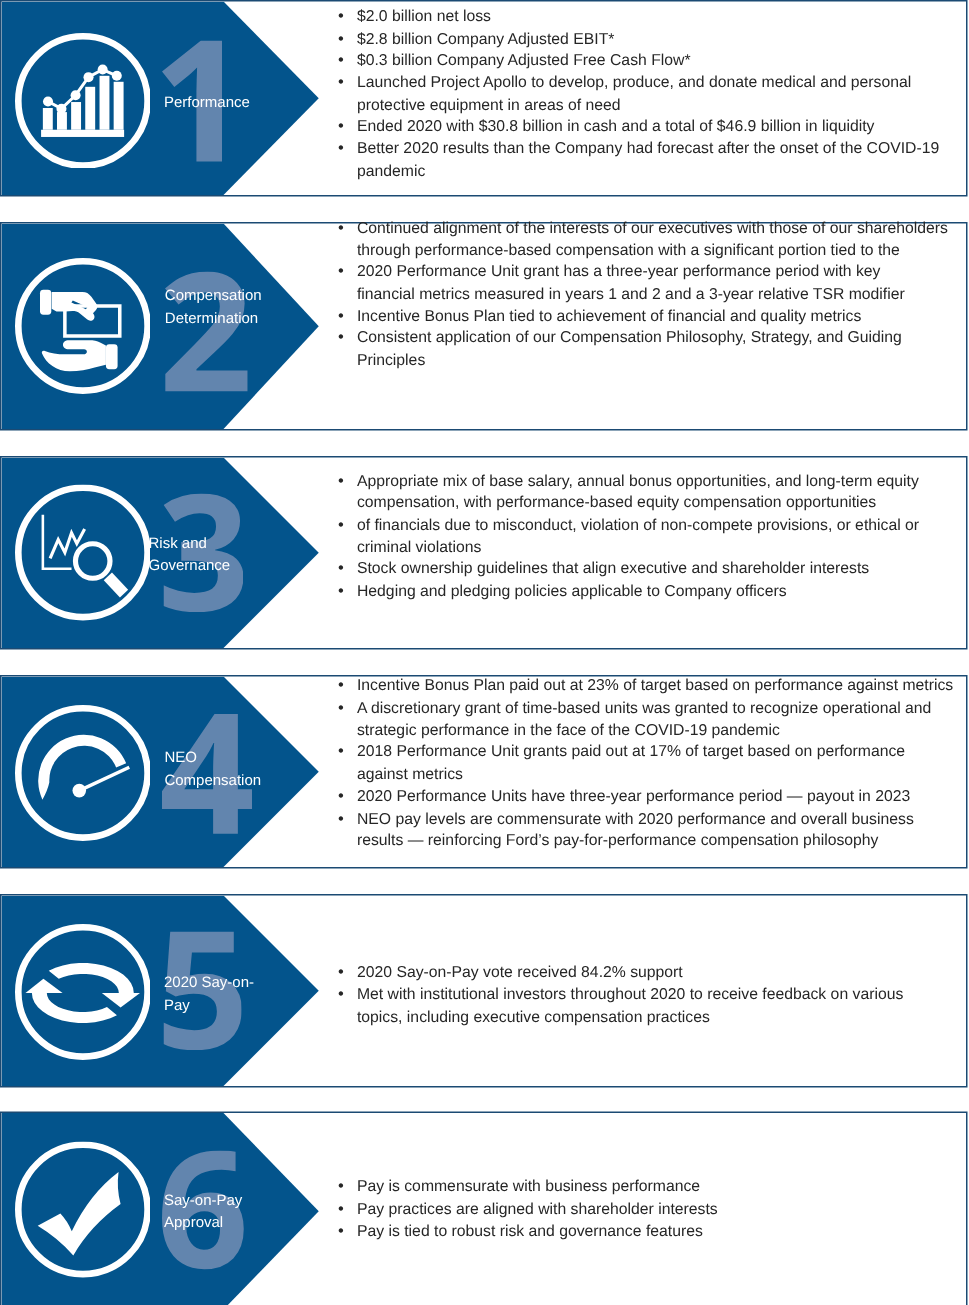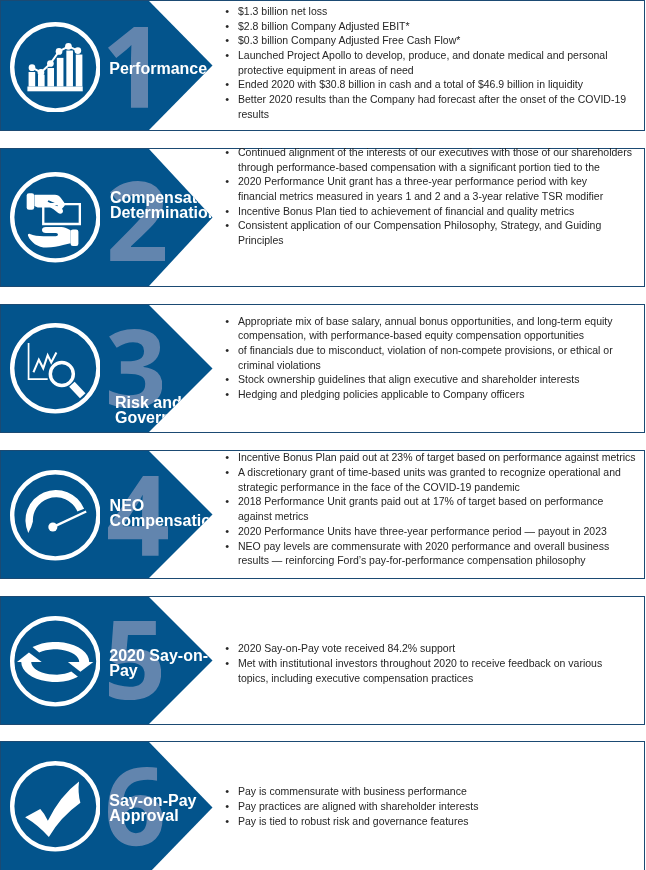--- a/index.html
+++ b/index.html
@@ -15,22 +15,22 @@
          background:#03548C;
          clip-path:polygon(0 0,148px 0,211.5px 50%,148px 100%,0 100%);
          overflow:hidden;}
 
   .bignum{position:absolute;}
   .bignum svg{display:block;}
 
   .iconwrap{position:absolute;}
   .iconwrap svg{display:block;}
 
-  .label{position:absolute;color:#ffffff;font-weight:700;
-         font-size:16px;line-height:15.1px;white-space:nowrap;}
+  .label{position:absolute;color:#ffffff;font-weight:400;
+         font-size:10px;line-height:15.1px;white-space:nowrap;}
 
   .bullets{position:absolute;margin:0;padding:0;list-style:none;}
   .bullets li{position:relative;padding-left:12.7px;color:#262626;
               font-size:10.5px;line-height:14.7px;}
   .bullets li .dot{position:absolute;left:0;top:0;width:10px;
                    font-size:11px;line-height:14.7px;text-align:left;}
   .bullets li .bline{display:block;white-space:nowrap;}
 </style>
 </head>
 <body>
@@ -67,21 +67,21 @@
   </g>
 </svg>
         </span>
       <div class="label" style="left:108.3px;top:60.16px;">
           <div>Performance</div>
         </div>
     </div>
     <ul class="bullets" style="left:224.3px;width:417px;top:2.98px;">
       <li>
           <span class="dot">•</span>
-          <span class="bline">$1.3 billion net loss</span>
+          <span class="bline">$2.0 billion net loss</span>
         </li>
       <li>
           <span class="dot">•</span>
           <span class="bline">$2.8 billion Company Adjusted EBIT*</span>
         </li>
       <li>
           <span class="dot">•</span>
           <span class="bline">$0.3 billion Company Adjusted Free Cash Flow*</span>
         </li>
       <li>
@@ -89,21 +89,21 @@
           <span class="bline">Launched Project Apollo to develop, produce, and donate medical and personal</span>
           <span class="bline">protective equipment in areas of need</span>
         </li>
       <li>
           <span class="dot">•</span>
           <span class="bline">Ended 2020 with $30.8 billion in cash and a total of $46.9 billion in liquidity</span>
         </li>
       <li>
           <span class="dot">•</span>
           <span class="bline">Better 2020 results than the Company had forecast after the onset of the COVID-19</span>
-          <span class="bline">results</span>
+          <span class="bline">pandemic</span>
         </li>
     </ul>
   </div>
   <div class="card" style="top:148px;height:139px;">
     <div class="arrow">
       <span class="bignum" style="left:108.9px;top:32.3px;width:55.3px;height:80.0px;">
           <svg viewBox="0 0 69.18 100" width="55.3" height="80.0" aria-hidden="true">
             <title>2</title>
             <path d="M69.18 100H0.27V85.5L25.02 60.49Q36.01 49.22 39.38 44.88Q42.75 40.53 44.23 36.82Q45.72 33.11 45.72 29.13Q45.72 23.2 42.45 20.3Q39.18 17.4 33.72 17.4Q27.98 17.4 22.59 20.03Q17.19 22.66 11.33 27.51L0 14.09Q7.28 7.89 12.07 5.33Q16.86 2.76 22.52 1.38Q28.19 0 35.2 0Q44.44 0 51.52 3.37Q58.6 6.74 62.51 12.81Q66.42 18.88 66.42 26.7Q66.42 33.51 64.03 39.48Q61.63 45.45 56.61 51.72Q51.58 57.99 38.91 69.59L26.23 81.52V82.47H69.18Z" fill="#6285AE"></path>
           </svg>
@@ -168,21 +168,21 @@
           <svg viewBox="0 0 100 100" width="100%" height="100%">
   <circle cx="50" cy="50" r="47.57" fill="none" stroke="#fff" stroke-width="4.86"></circle>
   <polyline points="20.5,22.2 20.5,62 41.6,62" fill="none" stroke="#fff" stroke-width="1.9"></polyline>
   <polyline points="26.3,53.3 31.8,40.5 36.7,50.0 41.6,35.5 45.5,43.5 50.7,33.7" fill="none" stroke="#fff" stroke-width="2.3" stroke-linecap="square" stroke-linejoin="miter"></polyline>
   <circle cx="57.2" cy="56.3" r="12.7" fill="none" stroke="#fff" stroke-width="3.8"></circle>
   <g transform="rotate(46.8 68.3 67.6)">
     <rect x="68.3" y="63.4" width="17.4" height="8.3" fill="#fff"></rect>
   </g>
 </svg>
         </span>
-      <div class="label" style="left:114px;top:49.76px;margin-top:40px;">
+      <div class="label" style="left:98px;top:49.76px;">
           <div>Risk and</div>
           <div>Governance</div>
         </div>
     </div>
     <ul class="bullets" style="left:224.3px;width:417px;top:8.5px;">
       <li>
           <span class="dot">•</span>
           <span class="bline">Appropriate mix of base salary, annual bonus opportunities, and long-term equity</span>
           <span class="bline">compensation, with performance-based equity compensation opportunities</span>
         </li>

